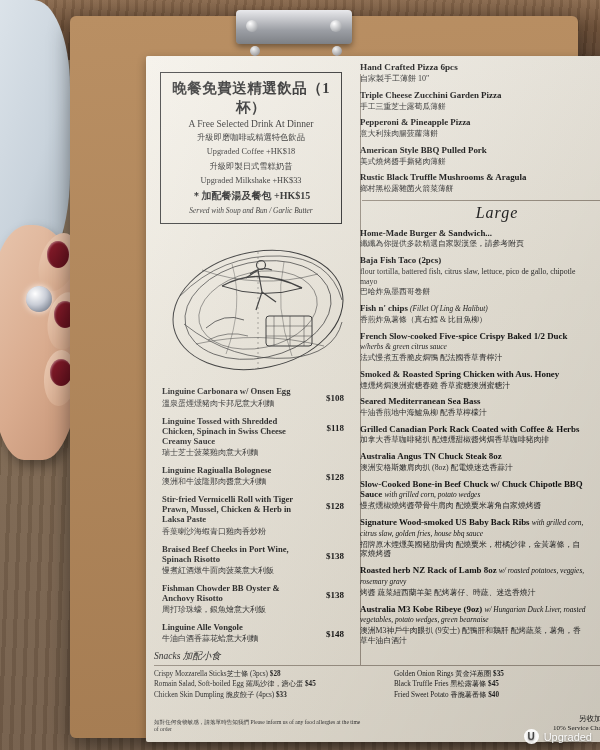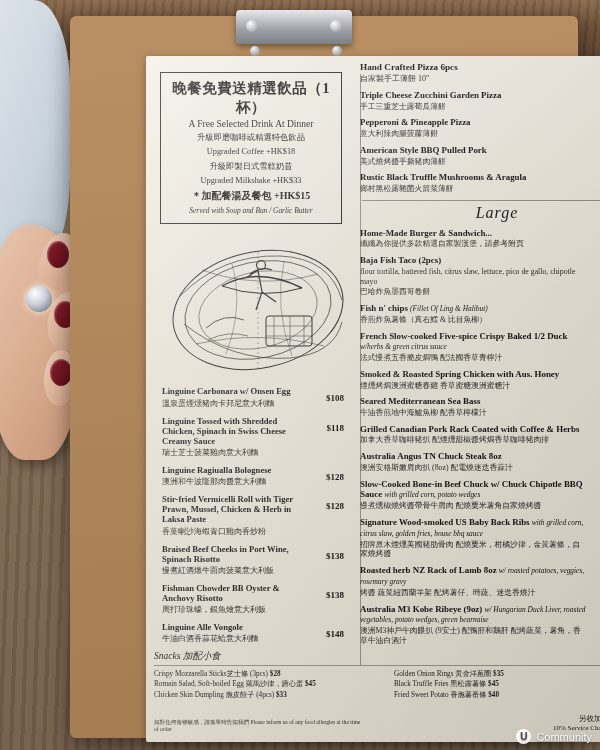--- a/index.html
+++ b/index.html
@@ -459,14 +459,14 @@
 
     <div class="charge">
       <div class="zh">另收加一服務費</div>
       <div class="en">10% Service Charge applies</div>
     </div>
   </div>
 </div>
 
 <div class="watermark">
   <div class="wm-badge">U</div>
-  <div class="wm-text">Community</div>
+  <div class="wm-text">Upgraded</div>
 </div>
 
 </body></html>

